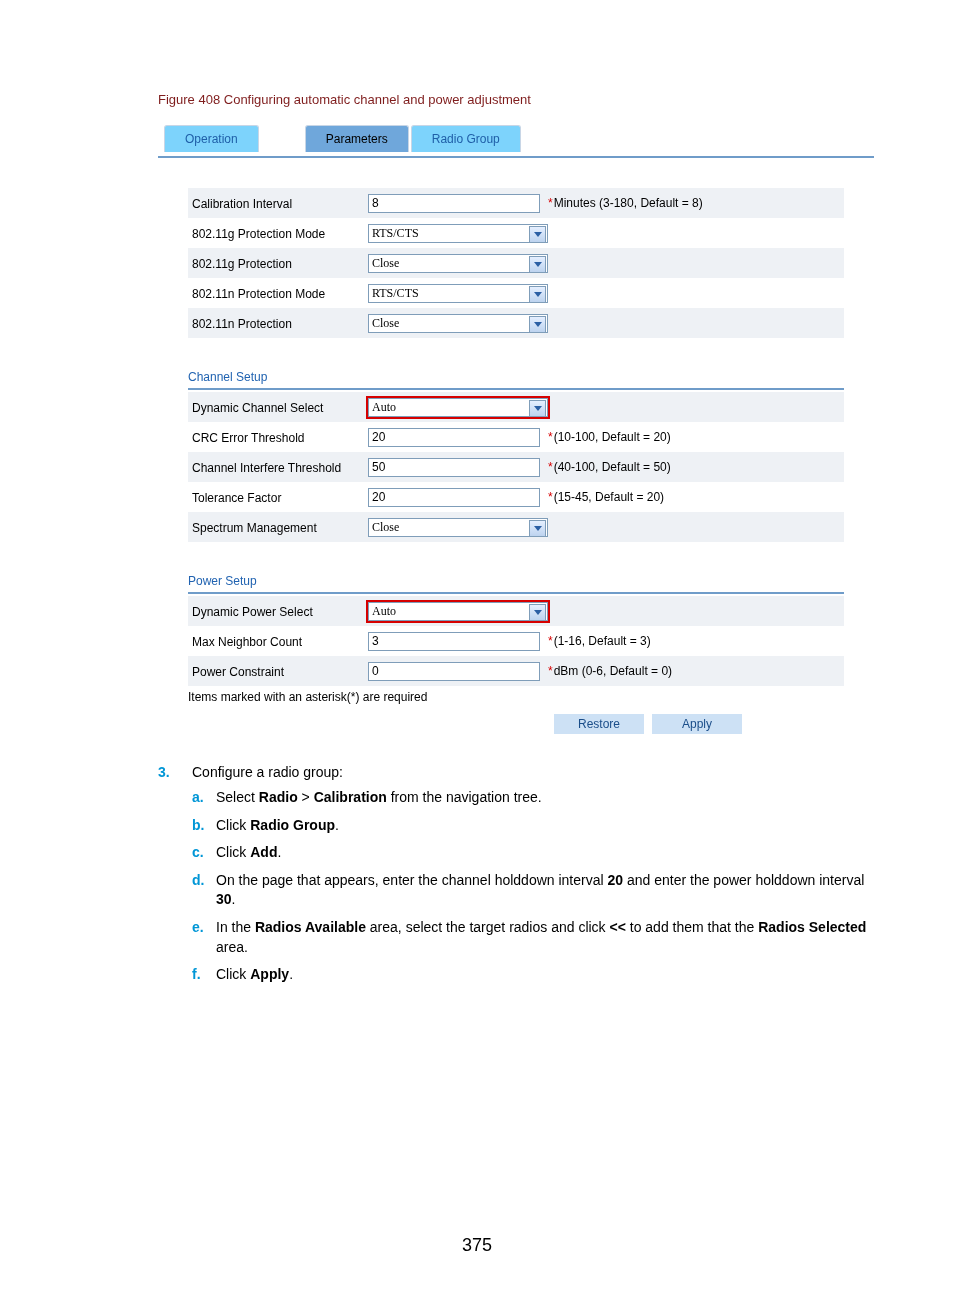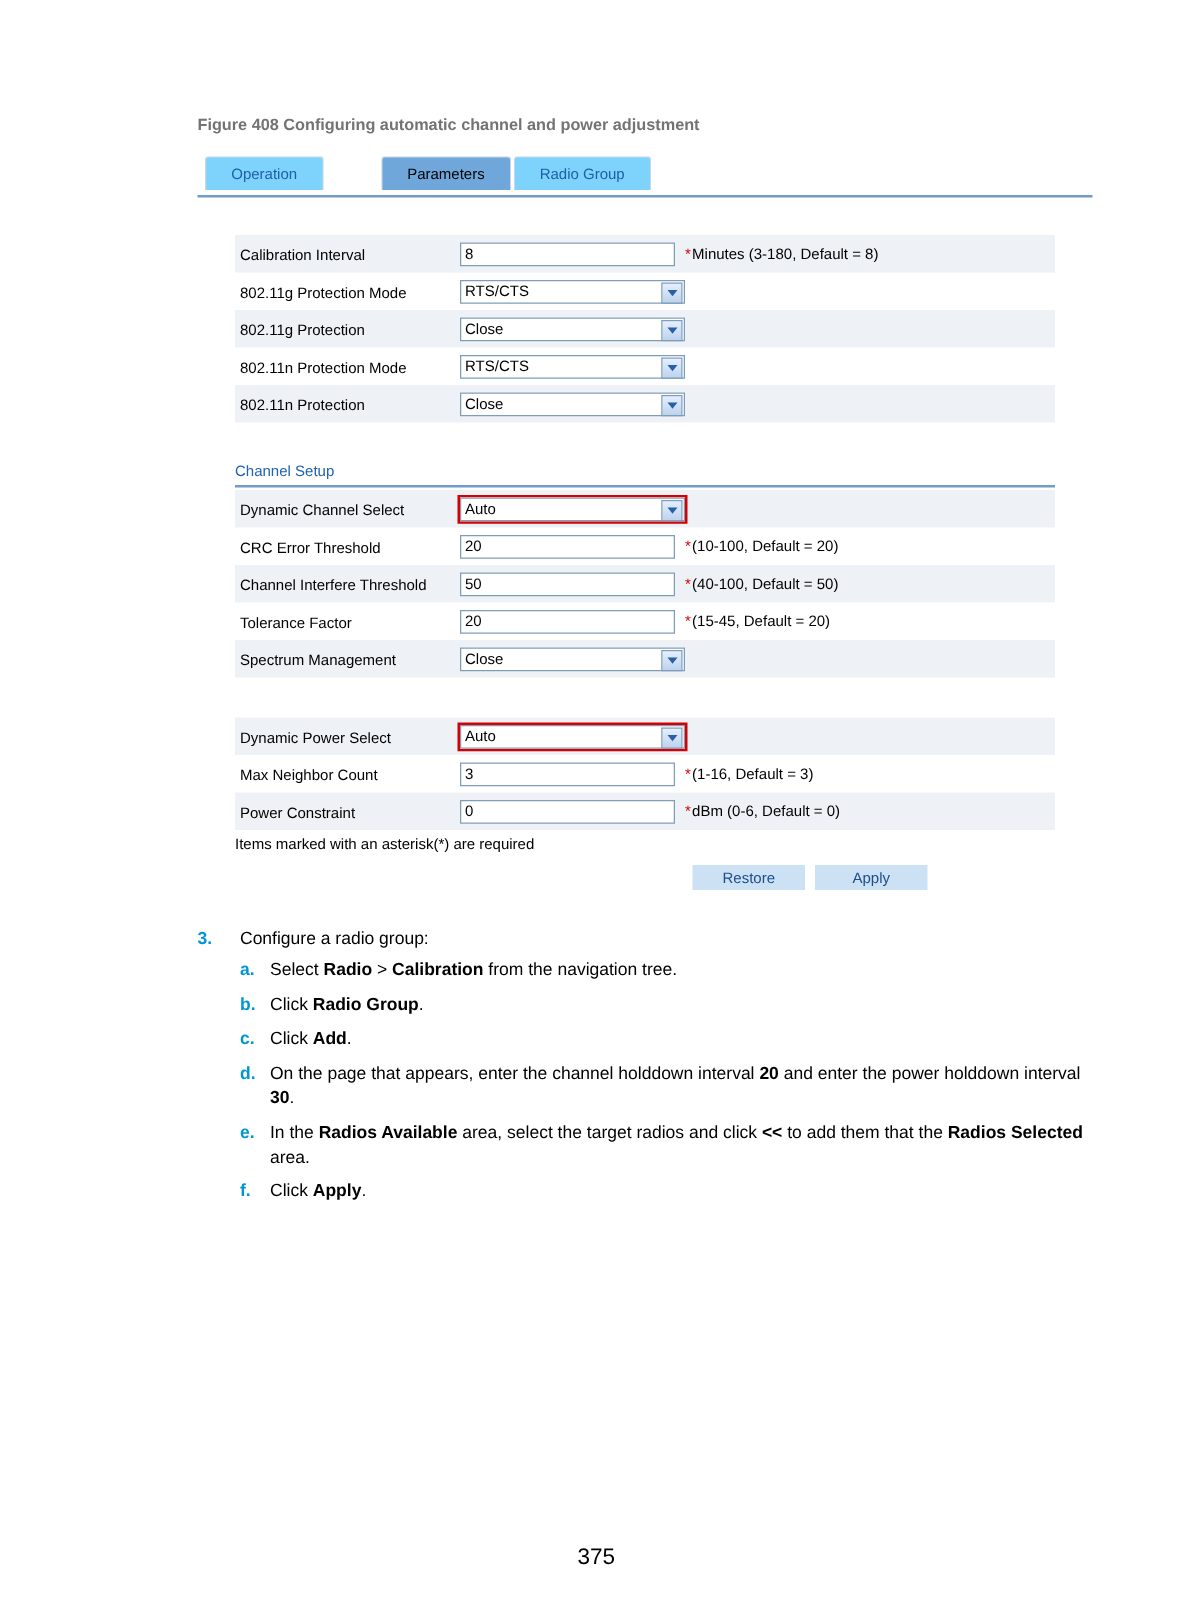--- a/index.html
+++ b/index.html
@@ -12,22 +12,22 @@
   }
   .page {
     width: 954px;
     box-sizing: border-box;
     padding: 92px 80px 60px 158px;
     margin: 0 auto;
     position: relative;
     min-height: 1296px;
   }
   .figure-title {
-    color: #737373;
-    font-weight: bold;
+    color: #7f1d1d;
+    font-weight: normal;
     font-size: 13px;
     margin-bottom: 18px;
   }
   .panel {
     background: #fff;
     margin-bottom: 30px;
   }
   .tabs {
     display: flex;
     margin-bottom: 4px;
@@ -106,20 +106,21 @@
     height: 19px;
     border: 1px solid #7f9db9;
     padding: 0 3px;
     font-size: 12px;
     box-sizing: border-box;
   }
   .select-wrap {
     position: relative;
     display: inline-block;
     width: 200px;
+    font-family: Liberation Serif, serif;
   }
   .select-wrap.highlight {
     outline: 2px solid #d60000;
     outline-offset: 0px;
   }
   .select-input {
     width: 100%;
     height: 19px;
     border: 1px solid #7f9db9;
     background: #fff;
@@ -361,20 +362,21 @@
                   <div class="chev"></div>
                 </div>
               </div>
           </div>
         </div>
         <div class="cell-hint"></div>
       </div>
     </div>
 
     <div class="section" style="margin-bottom:4px;">
+      <div class="section-title">Power Setup</div>
 
       <div class="row alt">
         <div class="cell-label">Dynamic Power Select</div>
         <div class="cell-input">
           <div class="select-wrap highlight">
             <div class="select-input">
                 <span>Auto</span>
                 <div class="select-btn">
                   <div class="chev"></div>
                 </div>

